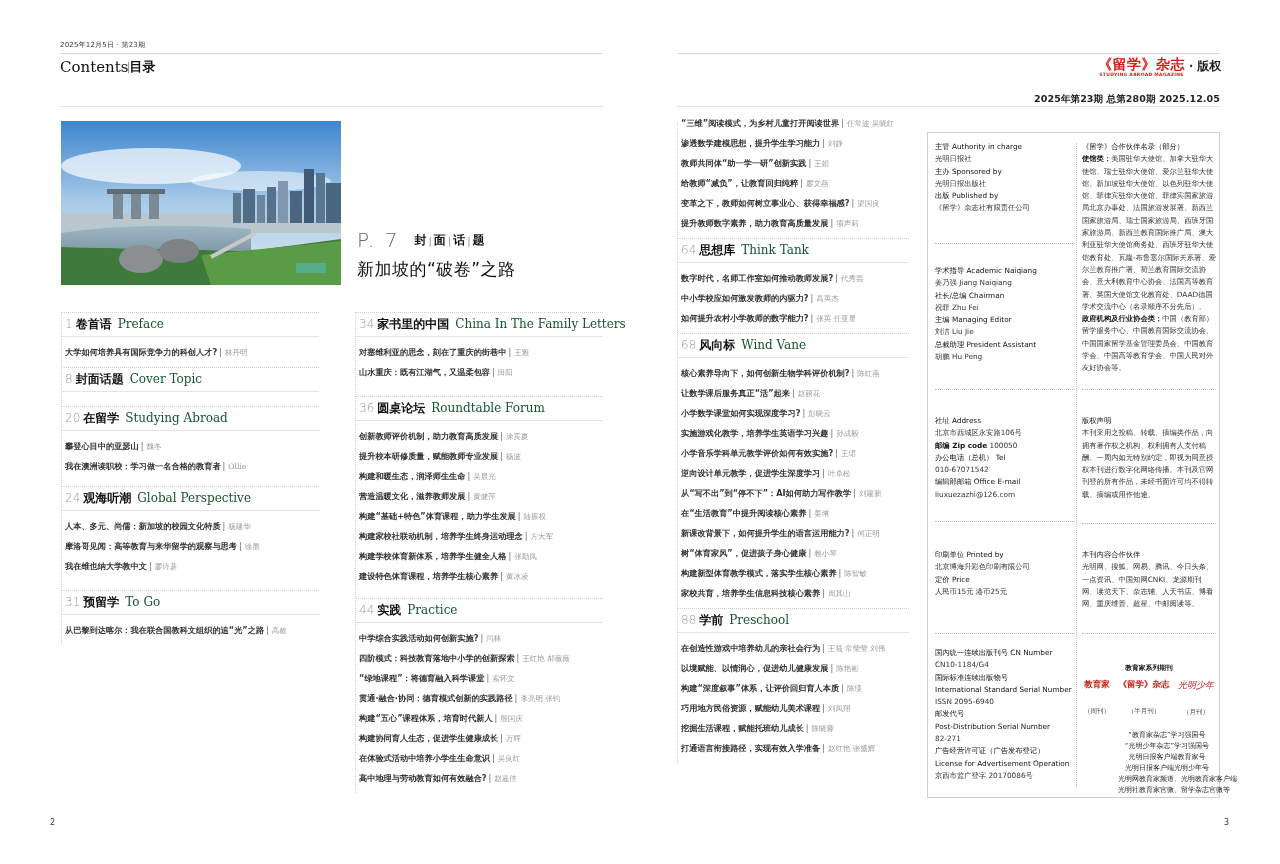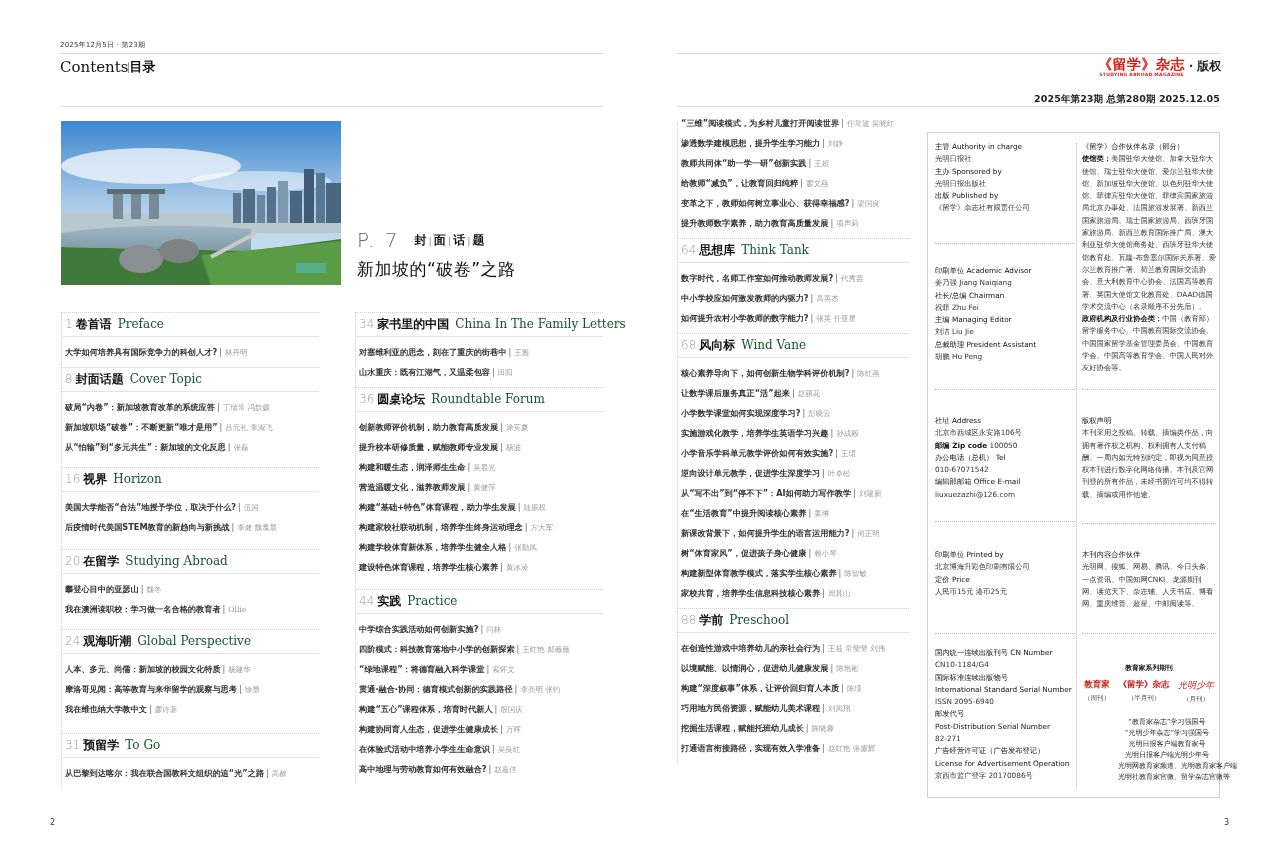--- a/index.html
+++ b/index.html
@@ -63,21 +63,21 @@
   .mh-line { font-size: 7.3px; line-height: 12.3px; color: #333; white-space: nowrap; }
   .mh-line.b { font-weight: normal; color: #111; }
   .mh-para { font-size: 7.3px; line-height: 12.3px; color: #333; }
   .mh-para .b { font-weight: bold; color: #111; }
   .dots { position: absolute; left: 0; right: 0; border-top: 1px dotted #b8b8b8; height: 0; }
   .series-title { text-align: center; font-weight: bold; font-size: 6.8px; color: #111; }
   .series-logos { display: flex; justify-content: space-between; margin-top: 6px; padding: 0 2px; }
   .series-logos .lg { text-align: center; }
   .series-logos .lg .t { color: #c8201a; font-weight: bold; font-size: 8.5px; }
   .series-logos .lg .t.script { font-family: "DejaVu Serif", serif; font-style: italic; font-weight: normal; font-size: 9px; }
-  .series-logos .lg .f { color: #444; font-size: 6.5px; margin-top: 3px; }
+  .series-logos .lg .f { color: #444; font-size: 6.5px; margin-top: 16px; }
   .series-notes { margin-top: 13px; text-align: center; margin-left: 36px; }
   .series-notes div { font-size: 7px; line-height: 11px; color: #222; white-space: nowrap; }
 </style>
 </head>
 <body>
 
 <div class="page page-left">
   <div class="issue-date">2025年12月5日 · 第23期</div>
   <div class="hr-top"></div>
   <div class="contents-title">
@@ -151,36 +151,20 @@
         <div class="items">
           <div class="item"><span>大学如何培养具有国际竞争力的科创人才?</span><span class="bar">|</span><span class="author">林丹明</span></div>
         </div>
       </div>
       <div class="section" style="margin-bottom: 14px;">
         <div class="sec-head">
           <span class="num">8</span>
           <span class="cn">封面话题</span>
           <span class="en">Cover Topic</span>
         </div>
-        <div class="items">
-          <div class="item"><span>破局“内卷”：新加坡教育改革的系统应答</span><span class="bar">|</span><span class="author">丁瑞常 冯歆媛</span></div>
-          <div class="item"><span>新加坡职场“破卷”：不断更新“唯才是用”</span><span class="bar">|</span><span class="author">吕元礼 李淑飞</span></div>
-          <div class="item"><span>从“怕输”到“多元共生”：新加坡的文化反思</span><span class="bar">|</span><span class="author">张磊</span></div>
-        </div>
-      </div>
-      <div class="section" style="margin-bottom: 16px;">
-        <div class="sec-head">
-          <span class="num">16</span>
-          <span class="cn">视界</span>
-          <span class="en">Horizon</span>
-        </div>
-        <div class="items">
-          <div class="item"><span>美国大学能否“合法”地授予学位，取决于什么?</span><span class="bar">|</span><span class="author">伍国</span></div>
-          <div class="item"><span>后疫情时代美国STEM教育的新趋向与新挑战</span><span class="bar">|</span><span class="author">李健 魏翥晨</span></div>
-        </div>
       </div>
       <div class="section" style="margin-bottom: 14px;">
         <div class="sec-head">
           <span class="num">20</span>
           <span class="cn">在留学</span>
           <span class="en">Studying Abroad</span>
         </div>
         <div class="items">
           <div class="item"><span>攀登心目中的亚瑟山</span><span class="bar">|</span><span class="author">魏冬</span></div>
           <div class="item"><span>我在澳洲读职校：学习做一名合格的教育者</span><span class="bar">|</span><span class="author">Ollie</span></div>
@@ -203,21 +187,21 @@
           <span class="num">31</span>
           <span class="cn">预留学</span>
           <span class="en">To Go</span>
         </div>
         <div class="items">
           <div class="item"><span>从巴黎到达喀尔：我在联合国教科文组织的追“光”之路</span><span class="bar">|</span><span class="author">高赦</span></div>
         </div>
       </div>
     </div>
   <div class="col col-b" id="col-b">
-      <div class="section" style="margin-bottom: 9px;">
+      <div class="section" style="margin-bottom: 18px;">
         <div class="sec-head">
           <span class="num">34</span>
           <span class="cn">家书里的中国</span>
           <span class="en">China In The Family Letters</span>
         </div>
         <div class="items">
           <div class="item"><span>对塞维利亚的思念，刻在了重庆的街巷中</span><span class="bar">|</span><span class="author">王雅</span></div>
           <div class="item"><span>山水重庆：既有江湖气，又温柔包容</span><span class="bar">|</span><span class="author">田阳</span></div>
         </div>
       </div>
@@ -341,21 +325,21 @@
         <div class="mh-line b">主管 Authority in charge</div>
         <div class="mh-line">光明日报社</div>
         <div class="mh-line b">主办 Sponsored by</div>
         <div class="mh-line">光明日报出版社</div>
         <div class="mh-line b">出版 Published by</div>
         <div class="mh-line">《留学》杂志社有限责任公司</div>
       </div>
       <div class="dots" style="top:110px;"></div>
 
       <div class="mh-block" style="top:132px;">
-        <div class="mh-line b">印刷单位 Academic Advisor</div>
+        <div class="mh-line b">学术指导 Academic Naiqiang</div>
         <div class="mh-line">姜乃强 Jiang Naiqiang</div>
         <div class="mh-line b">社长/总编 Chairman</div>
         <div class="mh-line">祝菲 Zhu Fei</div>
         <div class="mh-line b">主编 Managing Editor</div>
         <div class="mh-line">刘洁 Liu Jie</div>
         <div class="mh-line b">总裁助理 President Assistant</div>
         <div class="mh-line">胡鹏 Hu Peng</div>
       </div>
       <div class="dots" style="top:256px;"></div>
 

